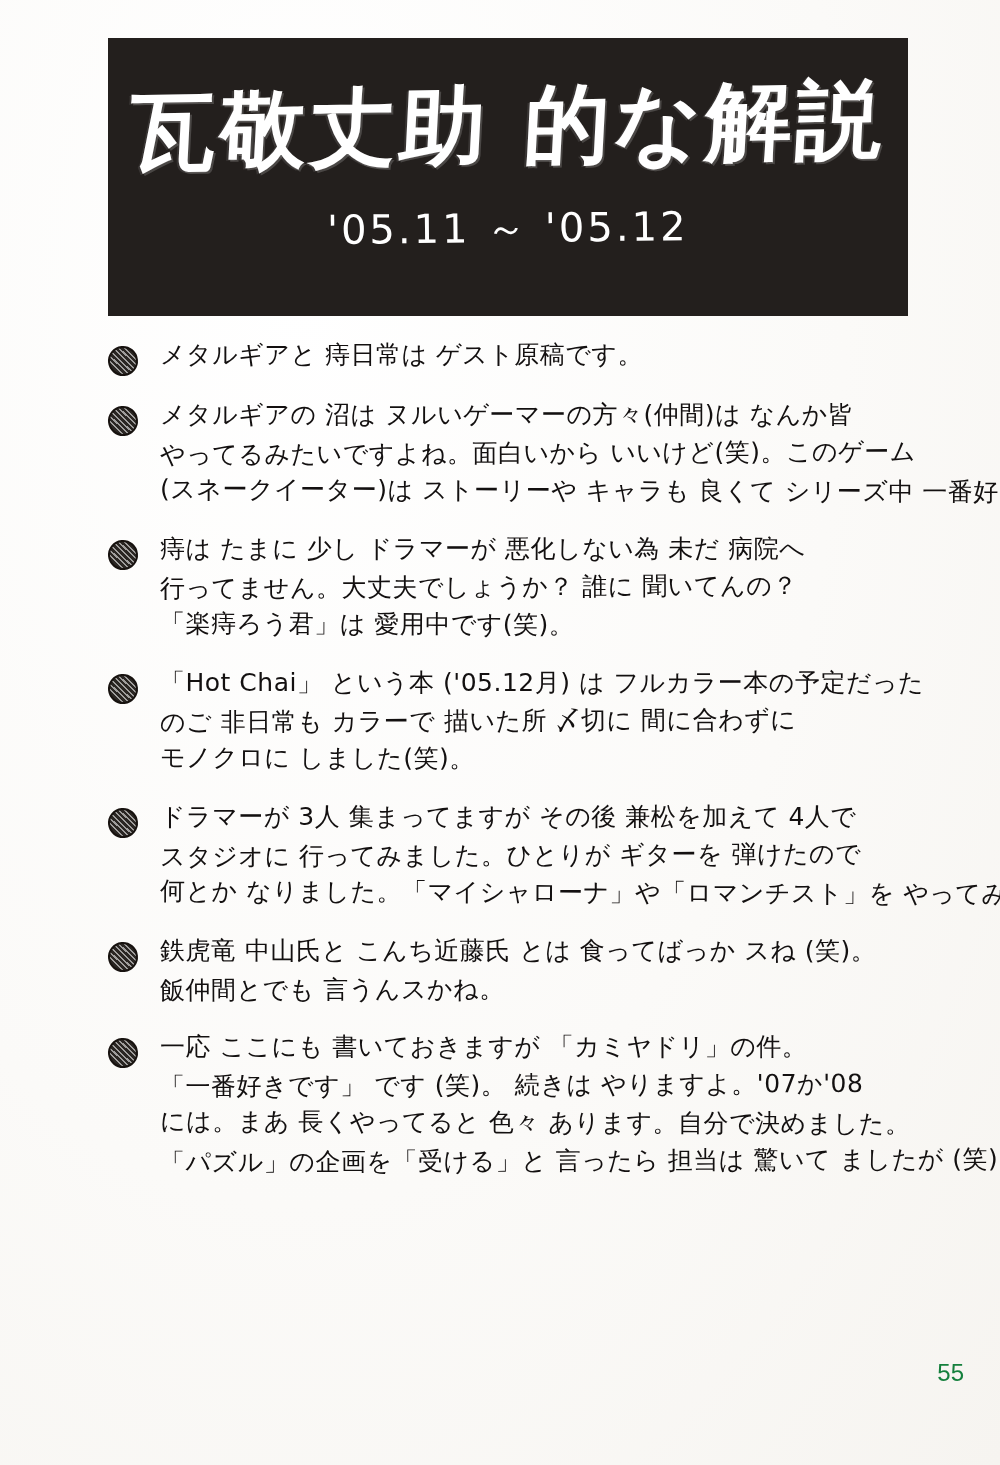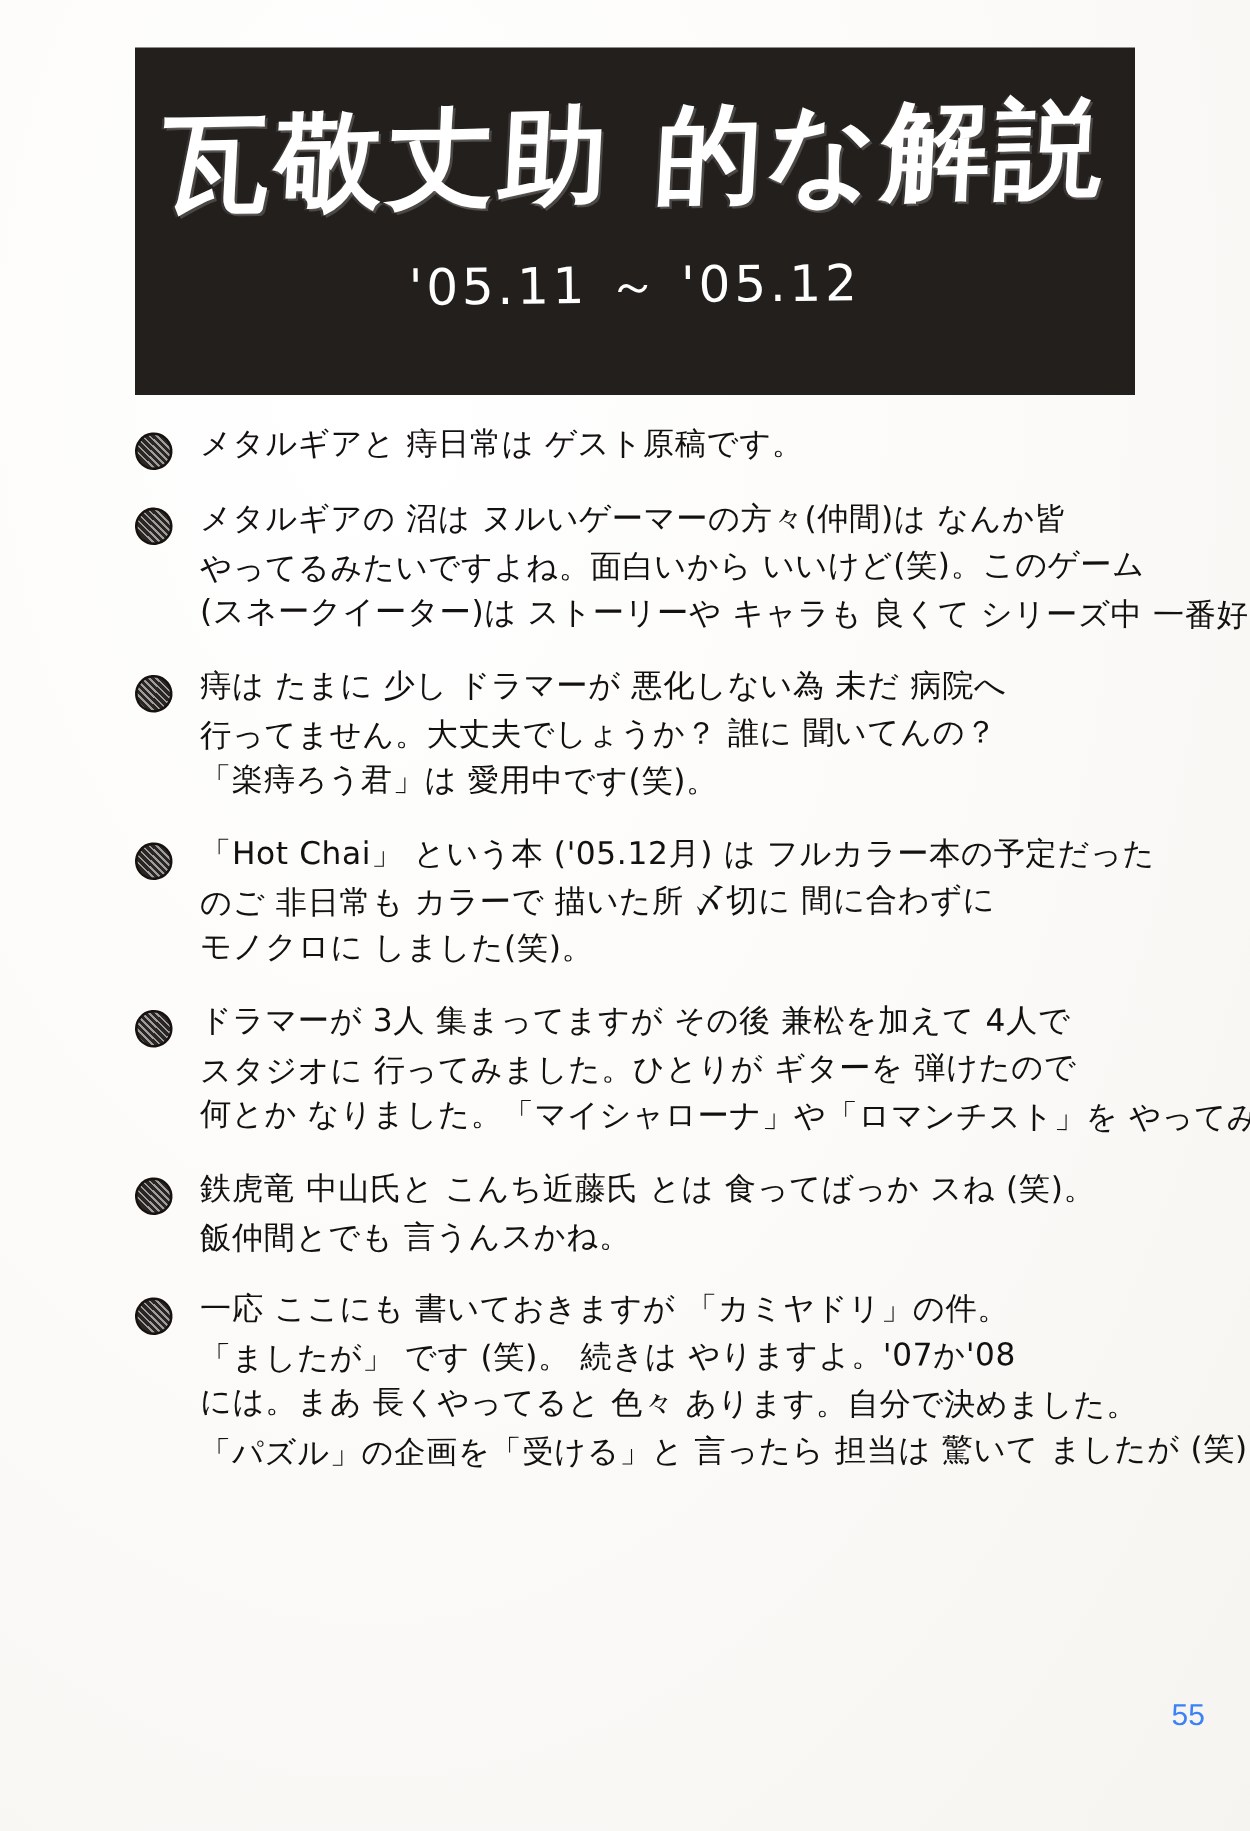--- a/index.html
+++ b/index.html
@@ -105,21 +105,21 @@
   .line:nth-child(2n)  { transform: rotate(-0.25deg); }
   .line:nth-child(3n)  { transform: rotate(0.2deg); }
 
   
   .page-number {
     position: absolute;
     right: 36px;
     bottom: 78px;
     font-family: "Liberation Sans", sans-serif;
     font-size: 24px;
-    color: #3b82f6;
+    color: #15803d;
   }
 </style>
 </head>
 <body>
 
 <div class="paper"></div>
 
 <div class="banner">
   <div class="banner-title">瓦敬丈助 的な解説</div>
   <div class="banner-dates">'05.11 ～ '05.12</div>
@@ -176,21 +176,21 @@
       <div class="line">鉄虎竜 中山氏と こんち近藤氏 とは 食ってばっか スね (笑)。</div>
       <div class="line">飯仲間とでも 言うんスかね。</div>
     </div>
   </div>
 
   <div class="note">
     <span class="bullet"></span>
     <div class="note-lines">
       <div class="line">一応 ここにも 書いておきますが 「カミヤドリ」の件。</div>
       <div class="line">
-        <span class="big">「ましたが」</span><span> です (笑)。 続きは やりますよ。'07か'08</span>
+        <span class="big">「一番好きです」</span><span> です (笑)。 続きは やりますよ。'07か'08</span>
       </div>
       <div class="line">には。まあ 長くやってると 色々 あります。自分で決めました。</div>
       <div class="line">「パズル」の企画を「受ける」と 言ったら 担当は 驚いて ましたが (笑)。</div>
     </div>
   </div>
 
 </div>
 
 <div class="page-number">55</div>
 

